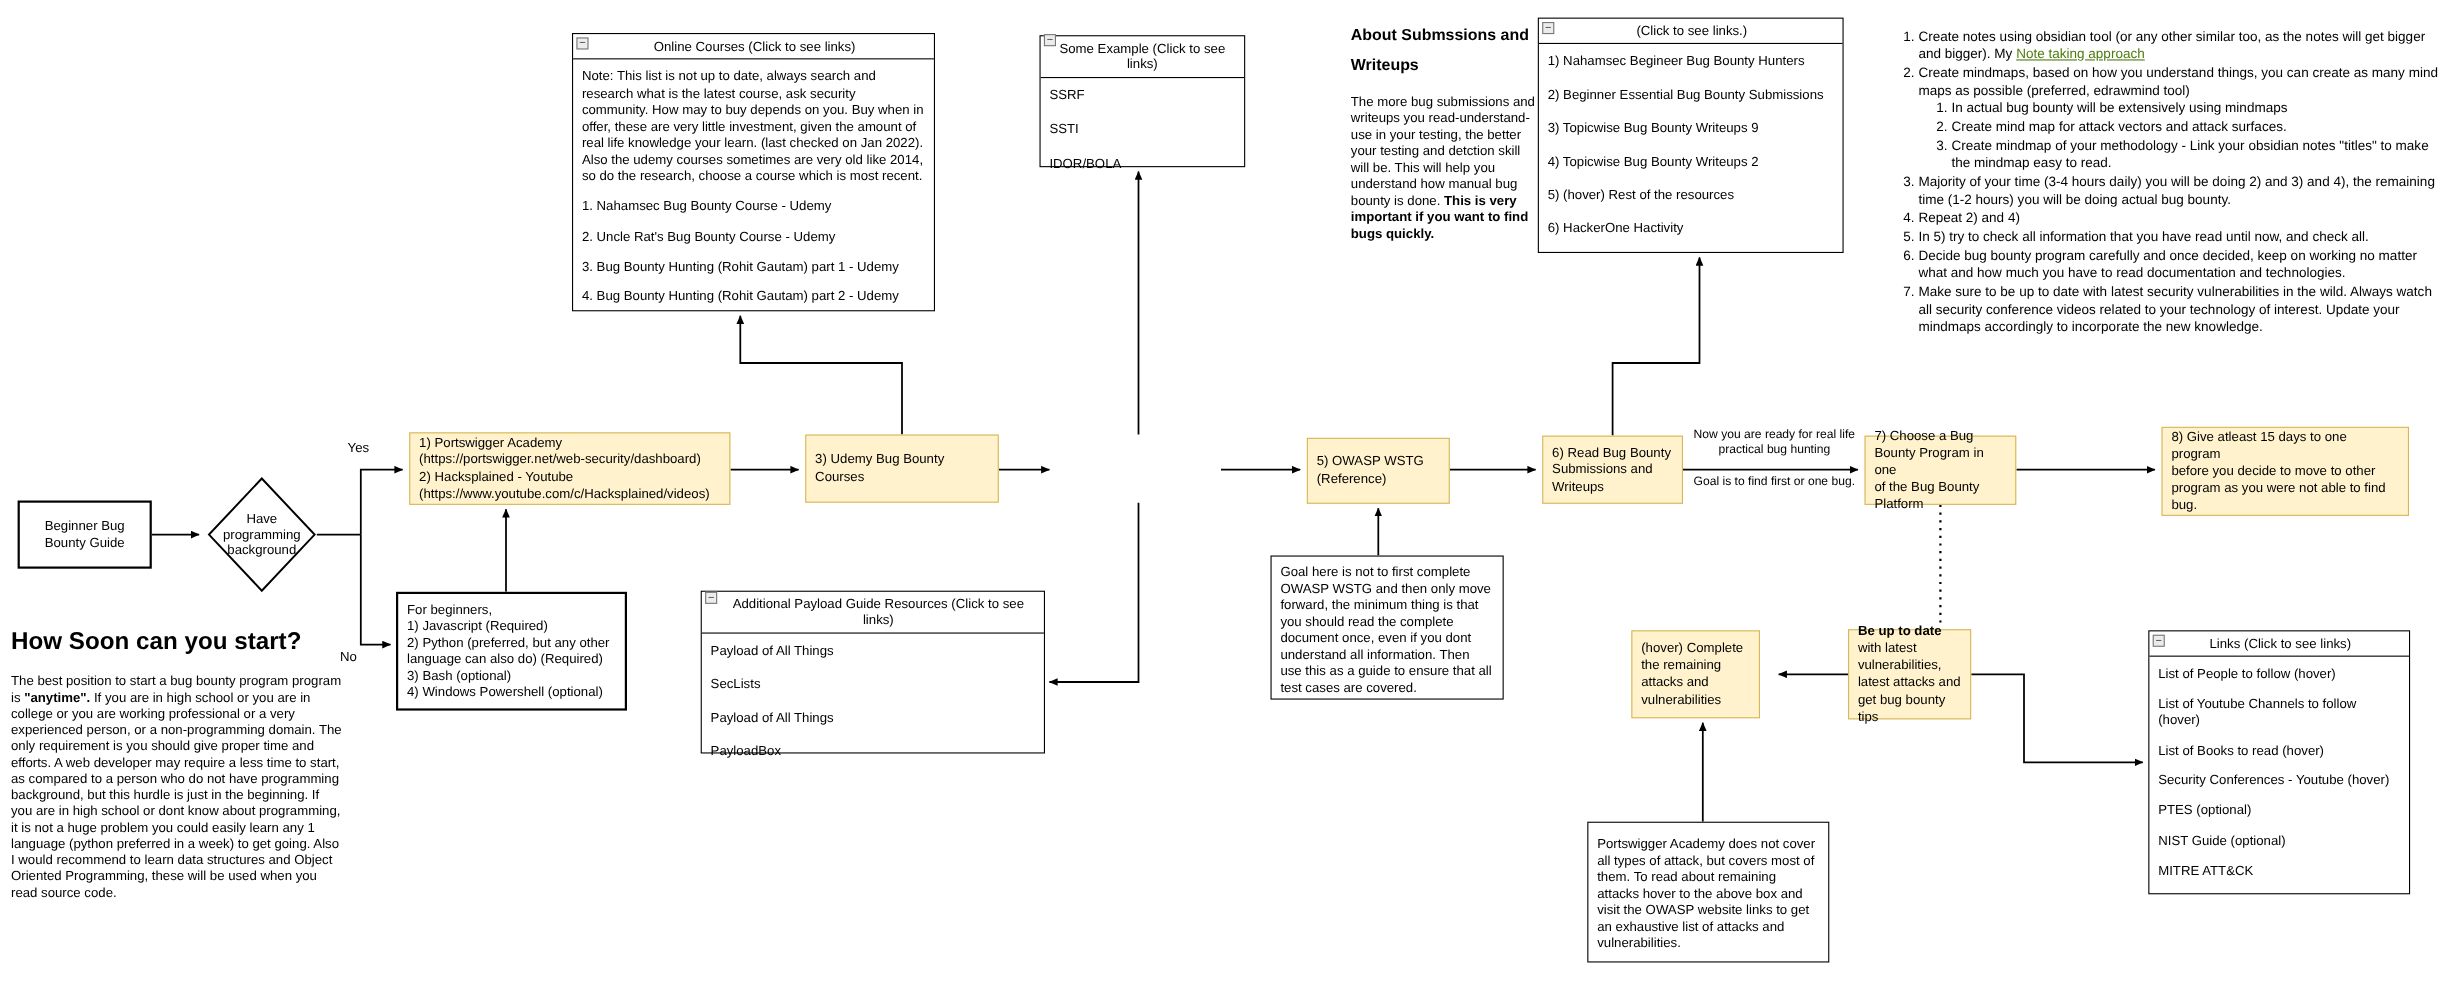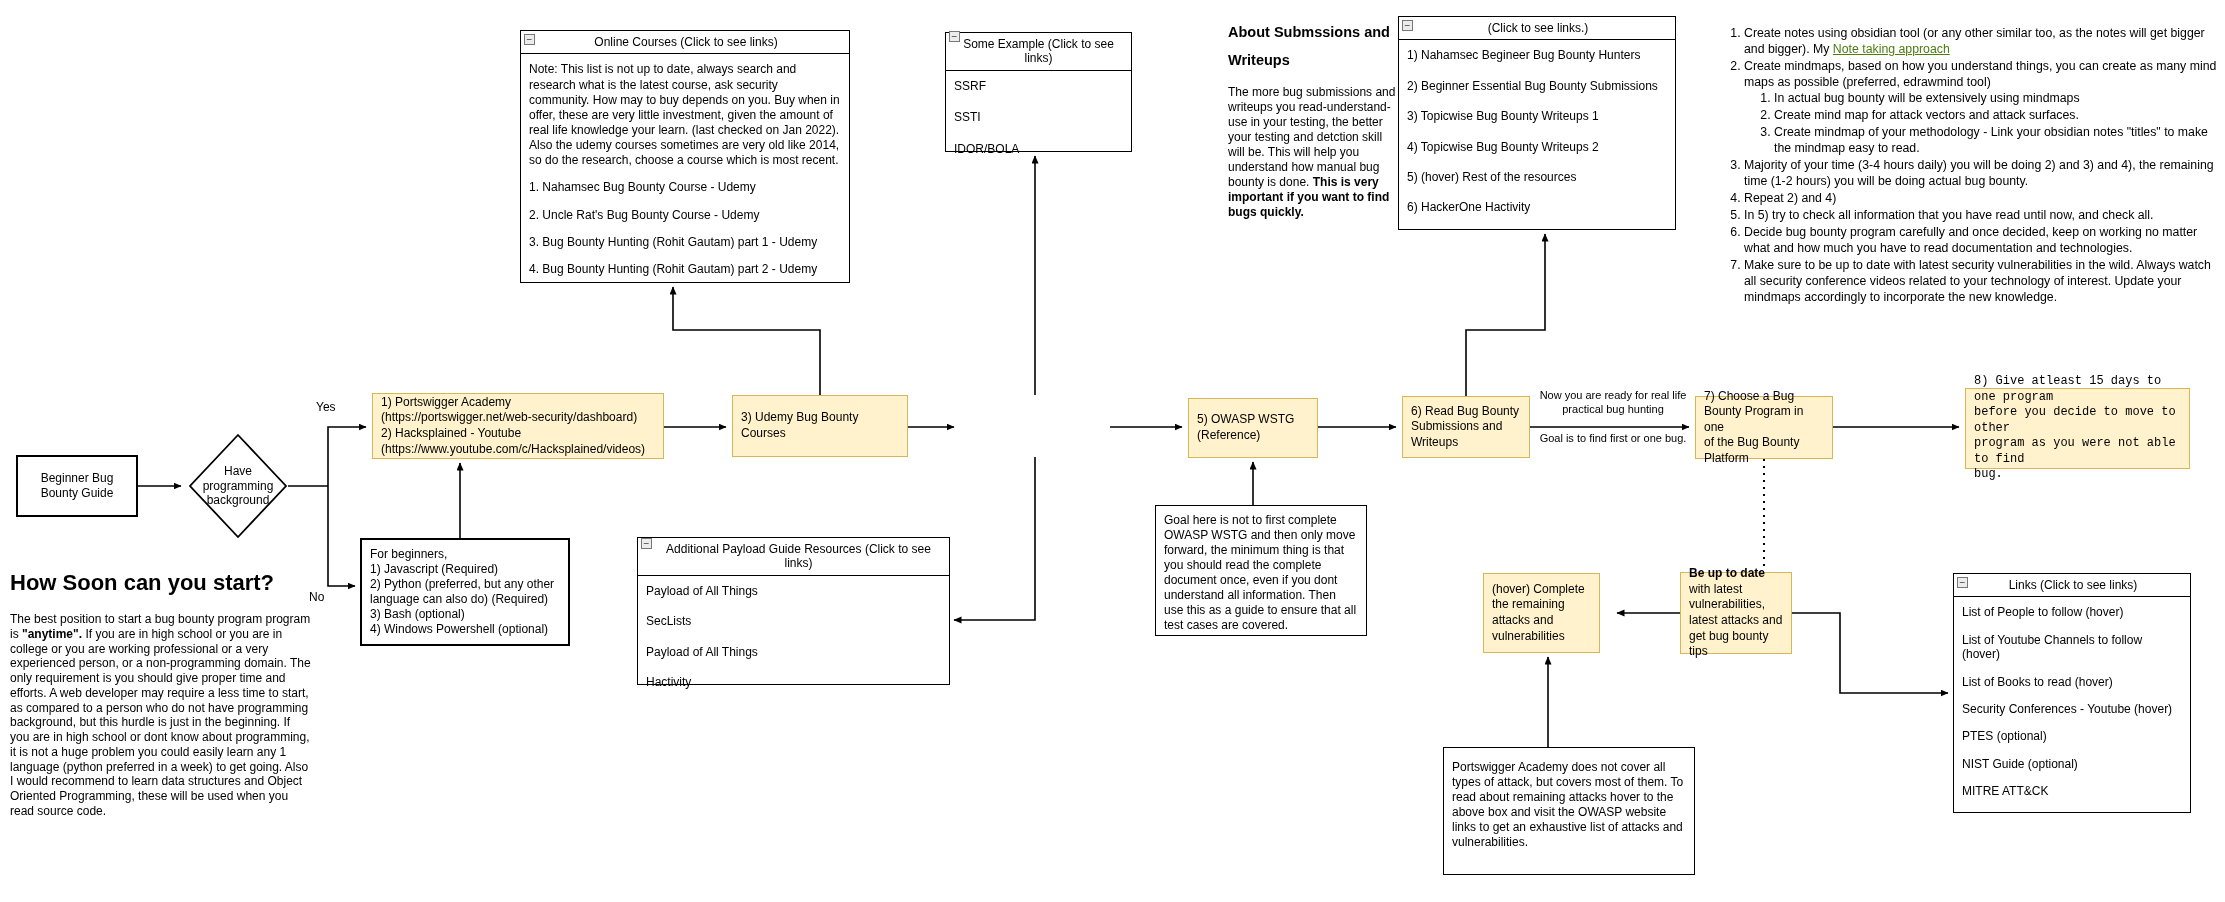--- a/index.html
+++ b/index.html
@@ -126,21 +126,21 @@
     <div>Goal is to find first or one bug.</div>
   </div>
 
   <div class="node rect-yellow" style="left:1695px; top:396px; width:138px; height:63px;">
     <span>7) Choose a Bug
 Bounty Program in one
 of the Bug Bounty
 Platform</span>
   </div>
 
-  <div class="node rect-yellow" style="left:1965px; top:388px; width:225px; height:81px;font-family:Liberation Mono, monospace;">
+  <div class="node rect-yellow" style="left:1965px; top:388px; width:225px; height:81px;">
     <span>8) Give atleast 15 days to one program
 before you decide to move to other
 program as you were not able to find
 bug.</span>
   </div>
 
   <div class="node rect-white pre" style="left:360px; top:538px; width:210px; height:108px; text-align:left; justify-content:flex-start; padding:6px 8px;">
     <span>For beginners,
 1) Javascript (Required)
 2) Python (preferred, but any other language can also do) (Required)
@@ -182,21 +182,21 @@
   </div>
 
   <div class="node panel" style="left:1398px; top:16px; width:278px; height:214px;">
     <div class="panel-title">
       <span class="collapse-box">−</span>
       <span>(Click to see links.)</span>
     </div>
     <div class="panel-body">
       <div class="panel-item" style="margin-bottom:16px;">1) Nahamsec Begineer Bug Bounty Hunters</div>
       <div class="panel-item" style="margin-bottom:16px;">2) Beginner Essential Bug Bounty Submissions</div>
-      <div class="panel-item" style="margin-bottom:16px;">3) Topicwise Bug Bounty Writeups 1</div>
+      <div class="panel-item" style="margin-bottom:16px;">3) Topicwise Bug Bounty Writeups 9</div>
       <div class="panel-item" style="margin-bottom:16px;">4) Topicwise Bug Bounty Writeups 2</div>
       <div class="panel-item" style="margin-bottom:16px;">5) (hover) Rest of the resources</div>
       <div class="panel-item">6) HackerOne Hactivity</div>
     </div>
   </div>
 
   <div class="node" style="left:1718px; top:14px; width:505px;">
     <ol class="note-list">
       <li>
         <span>Create notes using obsidian tool (or any other similar too, as the notes will get bigger and bigger). My </span><a class="link">Note taking approach</a>
@@ -226,21 +226,21 @@
 
   <div class="node panel" style="left:637px; top:537px; width:313px; height:148px;">
     <div class="panel-title" style="padding-left:14px; padding-right:4px;">
       <span class="collapse-box" style="top:0px;">−</span>
       <span>Additional Payload Guide Resources (Click to see links)</span>
     </div>
     <div class="panel-body">
       <div class="panel-item" style="margin-bottom:16px;">Payload of All Things</div>
       <div class="panel-item" style="margin-bottom:16px;">SecLists</div>
       <div class="panel-item" style="margin-bottom:16px;">Payload of All Things</div>
-      <div class="panel-item">Hactivity</div>
+      <div class="panel-item">PayloadBox</div>
     </div>
   </div>
 
   <div class="node rect-white" style="left:1155px; top:505px; width:212px; height:131px; text-align:left; justify-content:flex-start; align-items:flex-start; padding:7px 8px; border-width:1.5px;">
     <span>Goal here is not to first complete OWASP WSTG and then only move forward, the minimum thing is that you should read the complete document once, even if you dont understand all information. Then use this as a guide to ensure that all test cases are covered.</span>
   </div>
 
   <div class="node rect-yellow" style="left:1483px; top:573px; width:117px; height:80px;">
     <span>(hover) Complete the remaining attacks and vulnerabilities</span>
   </div>
@@ -258,17 +258,17 @@
       <div class="panel-item">List of People to follow (hover)</div>
       <div class="panel-item">List of Youtube Channels to follow (hover)</div>
       <div class="panel-item">List of Books to read (hover)</div>
       <div class="panel-item">Security Conferences - Youtube (hover)</div>
       <div class="panel-item">PTES (optional)</div>
       <div class="panel-item">NIST Guide (optional)</div>
       <div class="panel-item">MITRE ATT&amp;CK</div>
     </div>
   </div>
 
-  <div class="node rect-white" style="left:1443px; top:747px; width:252px; height:128px; text-align:left; justify-content:flex-start; align-items:flex-start; padding:12px 8px; border-width:1.5px;">
+  <div class="node rect-white" style="left:1443px; top:747px; width:220px; height:128px; text-align:left; justify-content:flex-start; align-items:flex-start; padding:12px 8px; border-width:1.5px;">
     <span>Portswigger Academy does not cover all types of attack, but covers most of them. To read about remaining attacks hover to the above box and visit the OWASP website links to get an exhaustive list of attacks and vulnerabilities.</span>
   </div>
 
 </div>
 
 </body></html>

